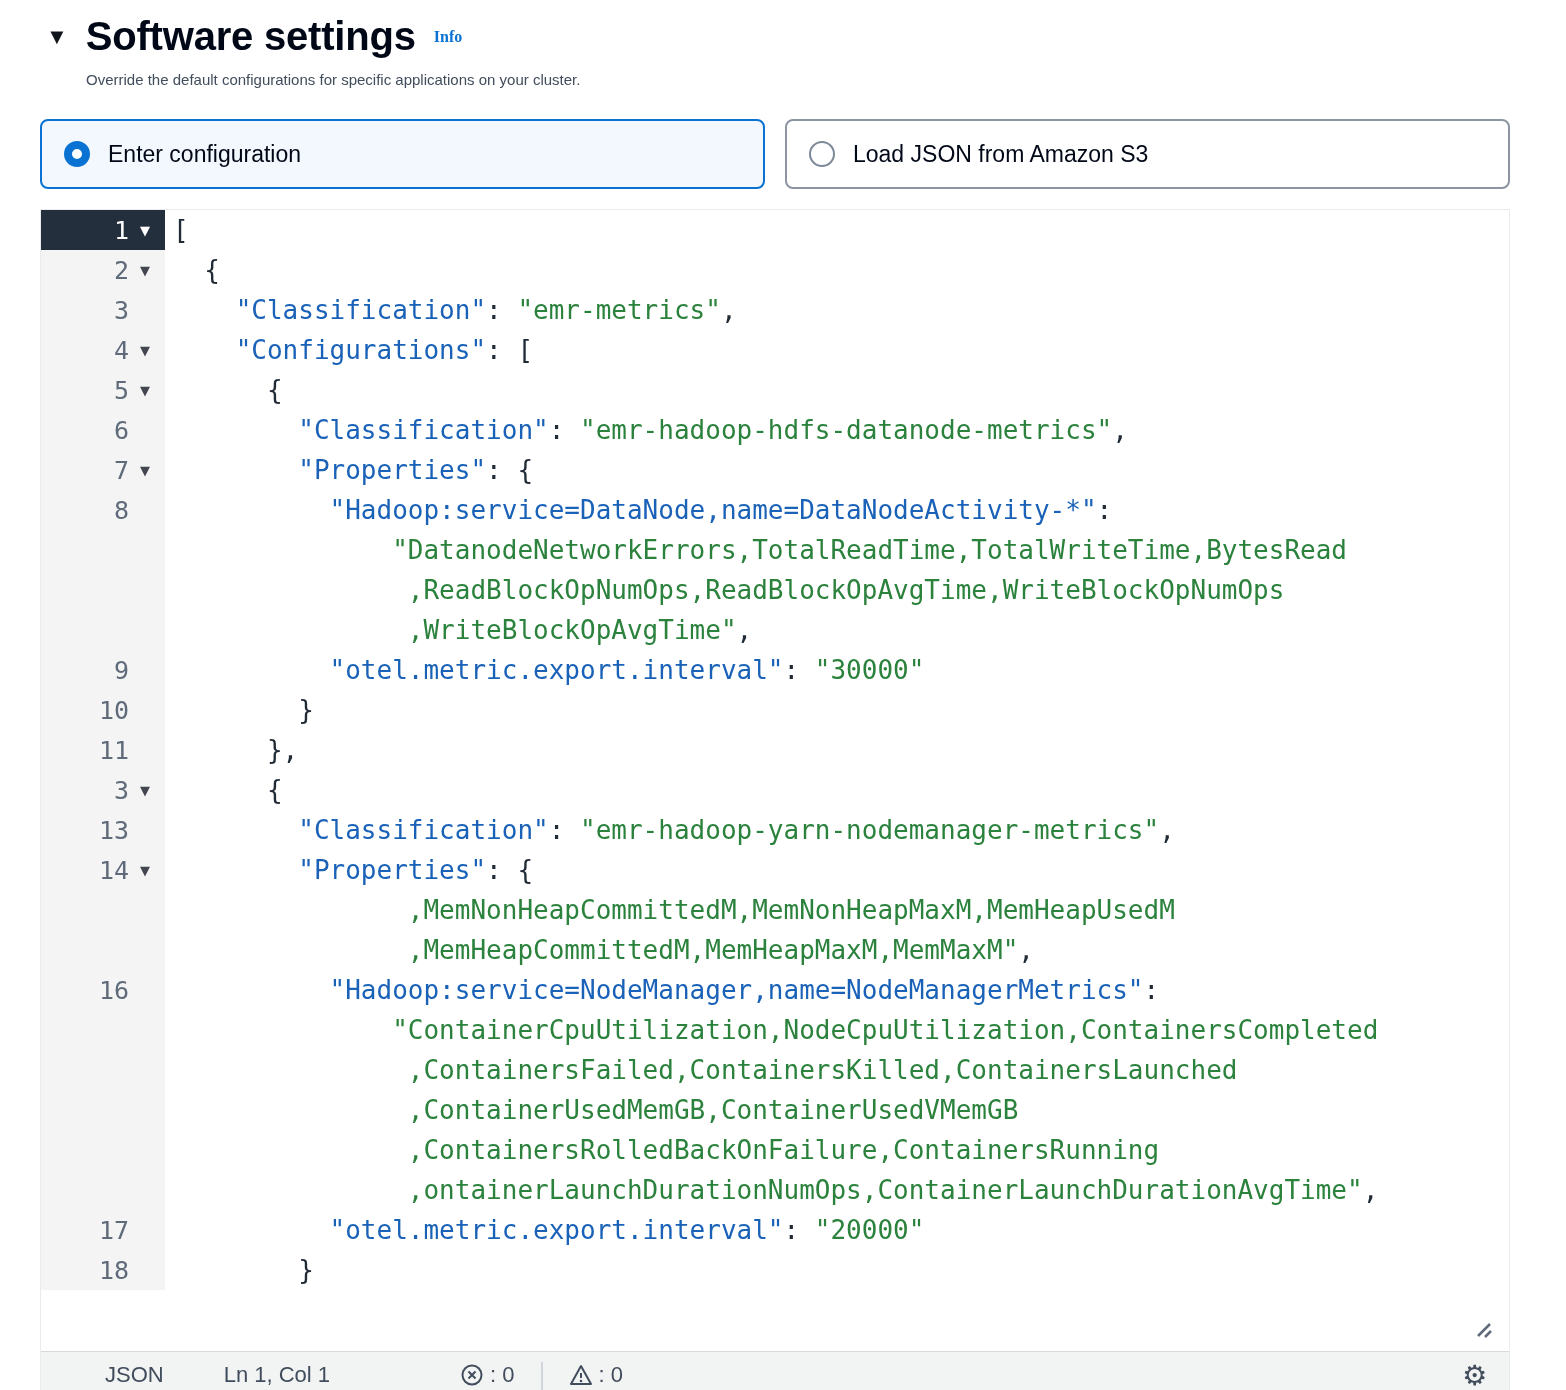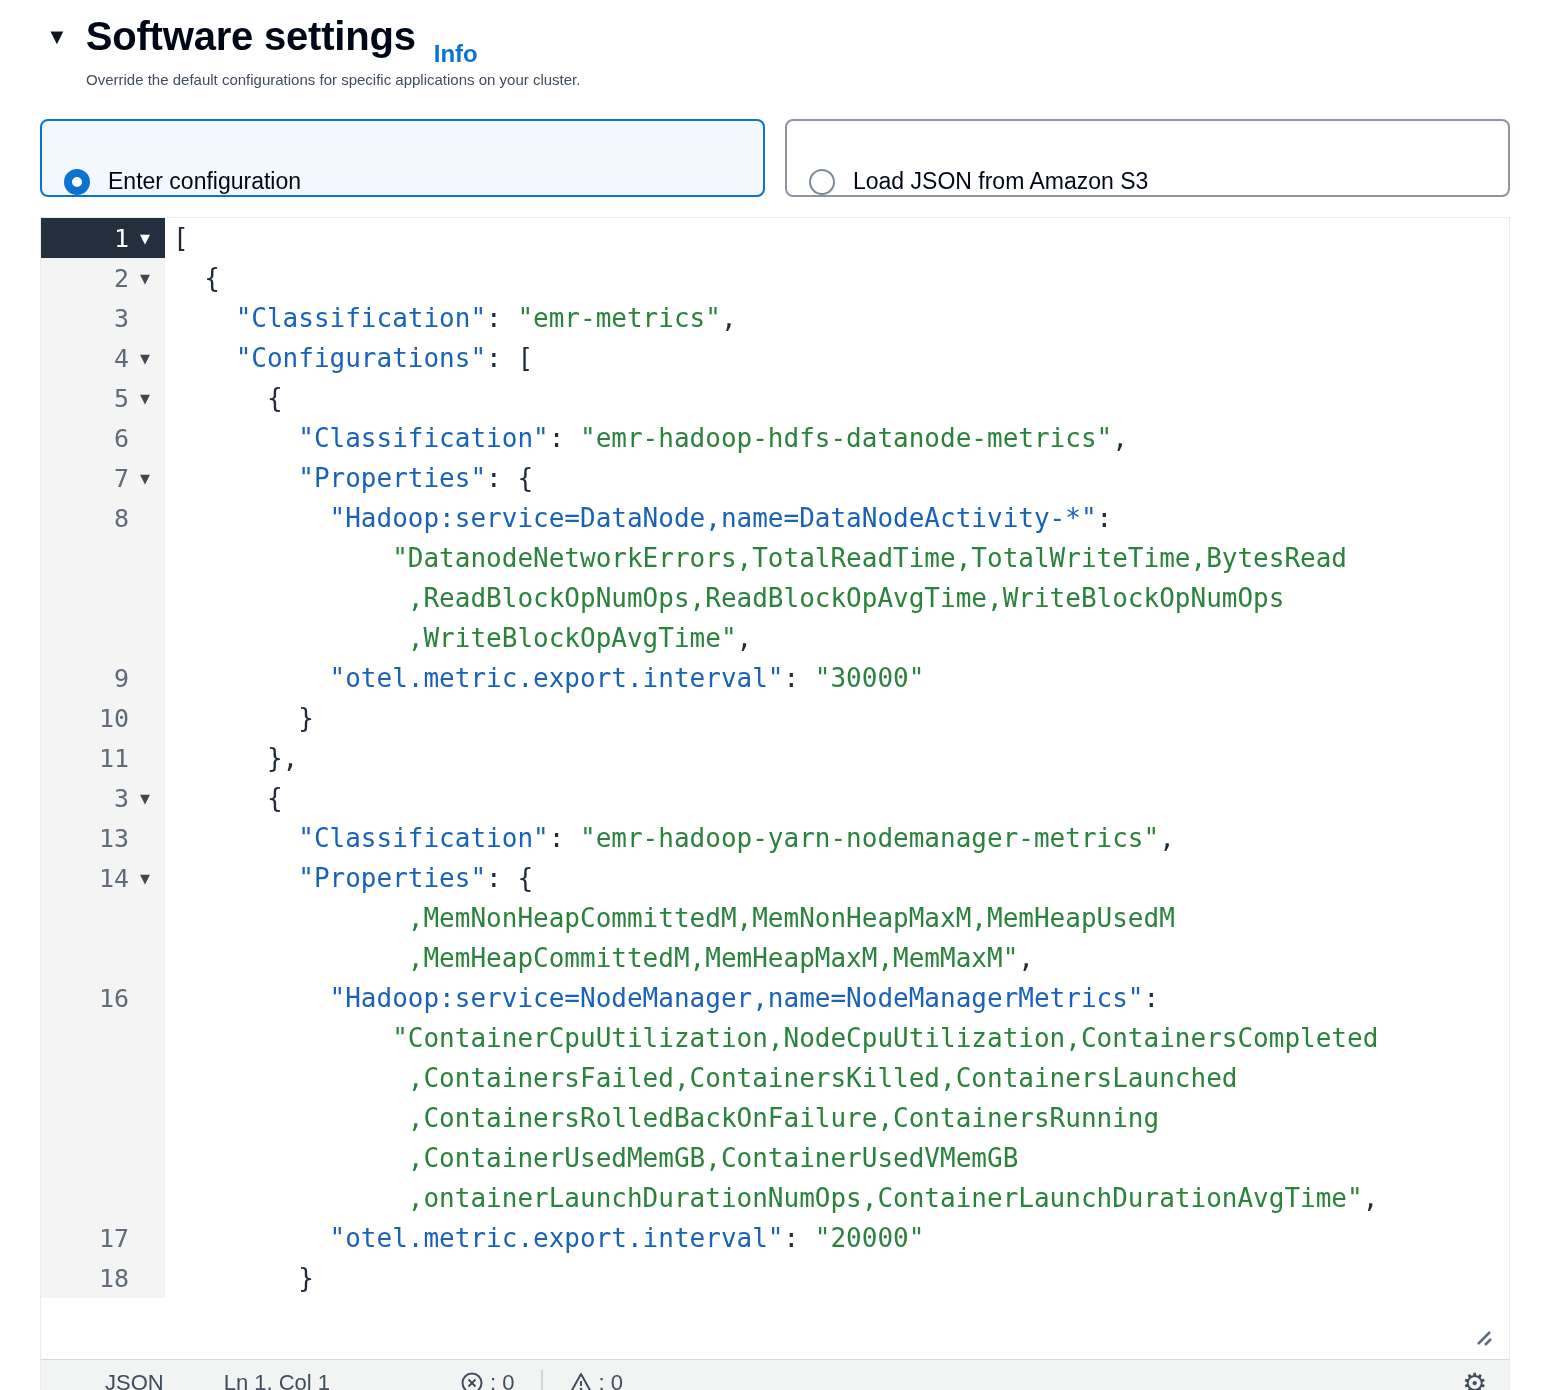--- a/index.html
+++ b/index.html
@@ -4,26 +4,26 @@
 <style>
   *{box-sizing:border-box;}
   html,body{margin:0;padding:0;width:1566px;height:1390px;overflow:hidden;background:#ffffff;
     font-family:"Liberation Sans",sans-serif;color:#000716;}
   .page{padding:14px 56px 0 40px;}
 
   
   .header-row{display:flex;align-items:center;gap:18px;padding-left:6px;}
   .caret{font-size:22px;color:#0f141a;cursor:pointer;line-height:1;}
   .section-title{font-size:40px;font-weight:700;margin:0;color:#000716;letter-spacing:-0.2px;}
-  .info-link{color:var(--accent,#0972d3);font-weight:700;font-size:24px;text-decoration:none;cursor:pointer;position:relative;top:17px;}
+  .info-link{color:var(--accent,#0972d3);font-weight:700;font-size:16px;text-decoration:none;cursor:pointer;position:relative;top:0;font-family:Liberation Serif, serif;}
   .desc{margin:6px 0 0 46px;font-size:15px;line-height:30px;color:#414d5c;}
 
   
   .tiles{display:flex;gap:20px;margin-top:24px;}
-  .tile{flex:1;height:78px;border-radius:8px;display:flex;align-items:flex-end;padding:0 22px;
+  .tile{flex:1;height:70px;border-radius:8px;display:flex;align-items:center;padding:0 22px;
     background:#ffffff;border:2px solid #8c95a1;cursor:pointer;}
   .tile.selected{border-color:var(--accent,#0972d3);background:#f2f8fd;}
   .radio{width:26px;height:26px;border-radius:50%;flex:0 0 26px;background:#fff;border:2px solid #7d8998;}
   .tile.selected .radio{border:8px solid var(--accent,#0972d3);}
   .tile-label{margin-left:18px;font-size:23px;color:#000716;}
 
   
   .editor{position:relative;margin-top:20px;height:1199px;border:1px solid #e9ebed;background:#fff;}
   .rows-viewport{height:1143px;overflow:hidden;}
   .row{display:flex;height:40px;}
@@ -232,28 +232,28 @@
             <span class="lnum"></span>
             <span class="fold"></span>
           </div>
           <div class="code"><span class="tk-p">               </span><span class="tk-s">,ContainersFailed,ContainersKilled,ContainersLaunched</span></div>
         </div>
         <div class="row">
           <div class="gutter">
             <span class="lnum"></span>
             <span class="fold"></span>
           </div>
+          <div class="code"><span class="tk-p">               </span><span class="tk-s">,ContainerUsedMemGB,ContainerUsedVMemGB</span></div>
+        </div>
+        <div class="row">
+          <div class="gutter">
+            <span class="lnum"></span>
+            <span class="fold"></span>
+          </div>
           <div class="code"><span class="tk-p">               </span><span class="tk-s">,ContainersRolledBackOnFailure,ContainersRunning</span></div>
-        </div>
-        <div class="row">
-          <div class="gutter">
-            <span class="lnum"></span>
-            <span class="fold"></span>
-          </div>
-          <div class="code"><span class="tk-p">               </span><span class="tk-s">,ContainerUsedMemGB,ContainerUsedVMemGB</span></div>
         </div>
         <div class="row">
           <div class="gutter">
             <span class="lnum"></span>
             <span class="fold"></span>
           </div>
           <div class="code"><span class="tk-p">               </span><span class="tk-s">,ontainerLaunchDurationNumOps,ContainerLaunchDurationAvgTime"</span><span class="tk-p">,</span></div>
         </div>
         <div class="row">
           <div class="gutter">

